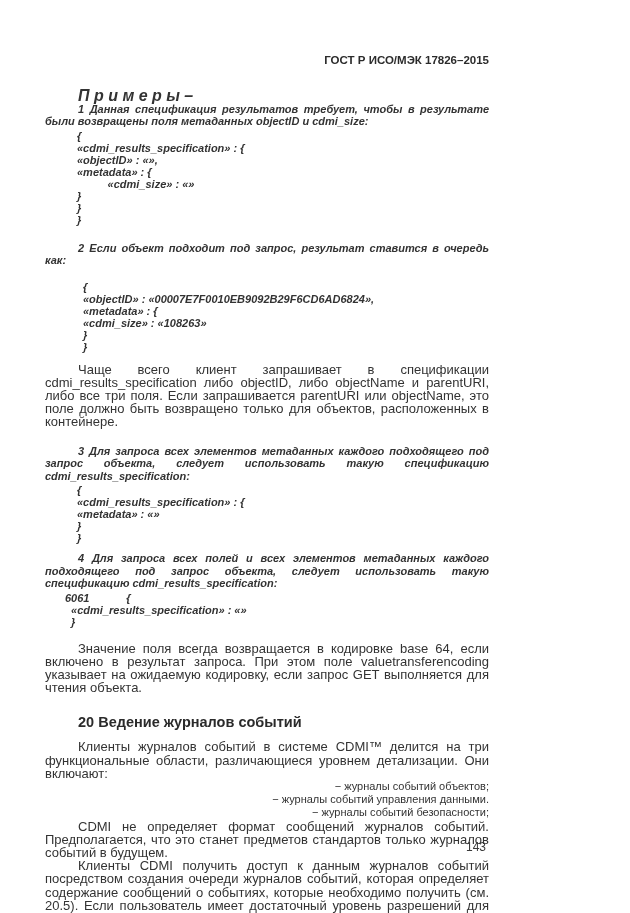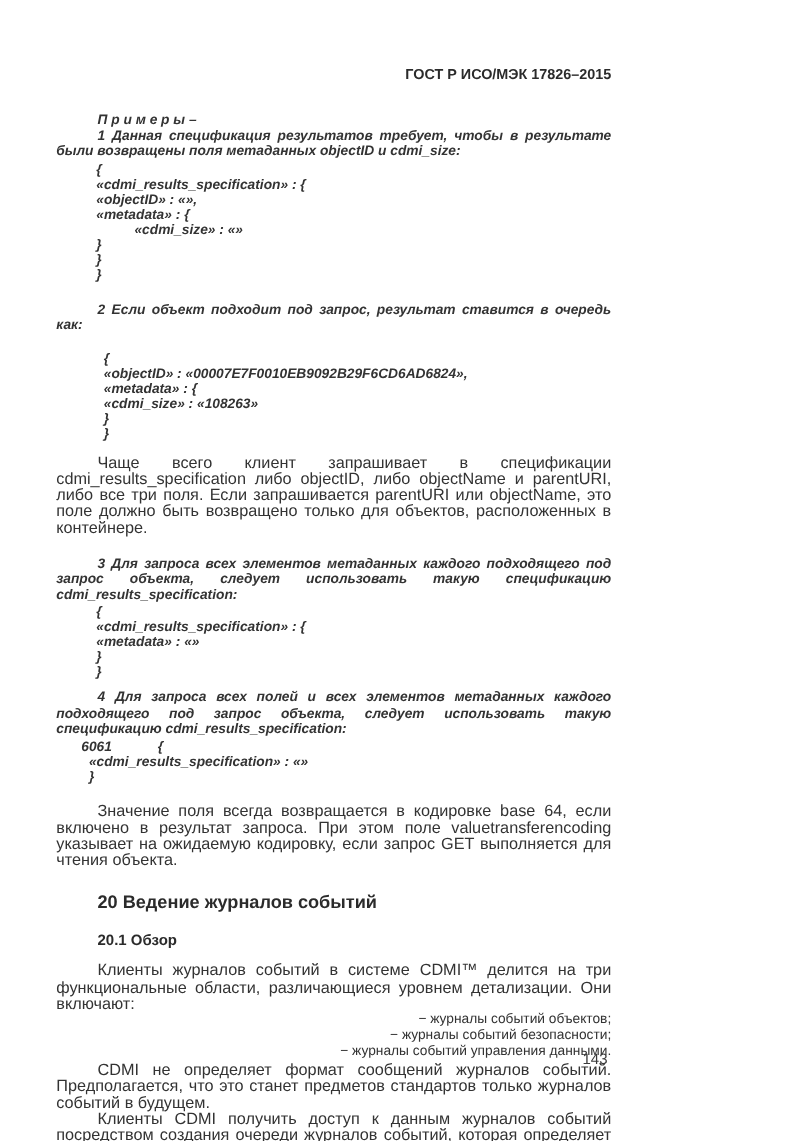--- a/index.html
+++ b/index.html
@@ -26,21 +26,21 @@
     text-align: right;
     font-weight: bold;
     font-size: 11.5px;
     color: #2b2b2b;
     margin: 0 0 24px 0;
   }
   
   .ex-label {
     font-style: italic;
     font-weight: bold;
-    font-size: 11px;
+    font-size: 16px;
     line-height: 12.5px;
     margin: 0;
     text-indent: 33px;
   }
   p.ex-intro {
     font-style: italic;
     font-weight: bold;
     font-size: 11px;
     line-height: 12.5px;
     margin: 0;
@@ -138,27 +138,26 @@
     <pre class="code ex4">6061            {
   «cdmi_results_specification» : «»
   }</pre>
 
     <p class="body sp2">Значение поля всегда возвращается в кодировке base 64, если включено в результат запроса. При этом поле valuetransferencoding указывает на ожидаемую кодировку, если запрос GET выполняется для чтения объекта.</p>
   </section>
 
   <section>
     <h1 class="sec">20 Ведение журналов событий</h1>
 
-    <h2 class="subsec">20.1 Обзор</h2>
 
     <p class="body sp">Клиенты журналов событий в системе CDMI™ делится на три функциональные области, различающиеся уровнем детализации. Они включают:</p>
 
     <div class="list-item">− журналы событий объектов;</div>
+    <div class="list-item">− журналы событий управления данными.</div>
     <div class="list-item">− журналы событий безопасности;</div>
-    <div class="list-item">− журналы событий управления данными.</div>
 
     <p class="body">CDMI не определяет формат сообщений журналов событий. Предполагается, что это станет предметов стандартов только журналов событий в будущем.</p>
 
     <p class="body">Клиенты CDMI получить доступ к данным журналов событий посредством создания очереди журналов событий, которая определяет содержание сообщений о событиях, которые необходимо получить (см. 20.5). Если пользователь имеет достаточный уровень разрешений для создания очереди журнала событий, все сообщения журнала, на которые он подписан, будут ставиться в эту очередь, которая затем может быть доступна для обработки или архивного хранения.</p>
   </section>
 
   <div class="page-number">143</div>
 
 </div>
 

